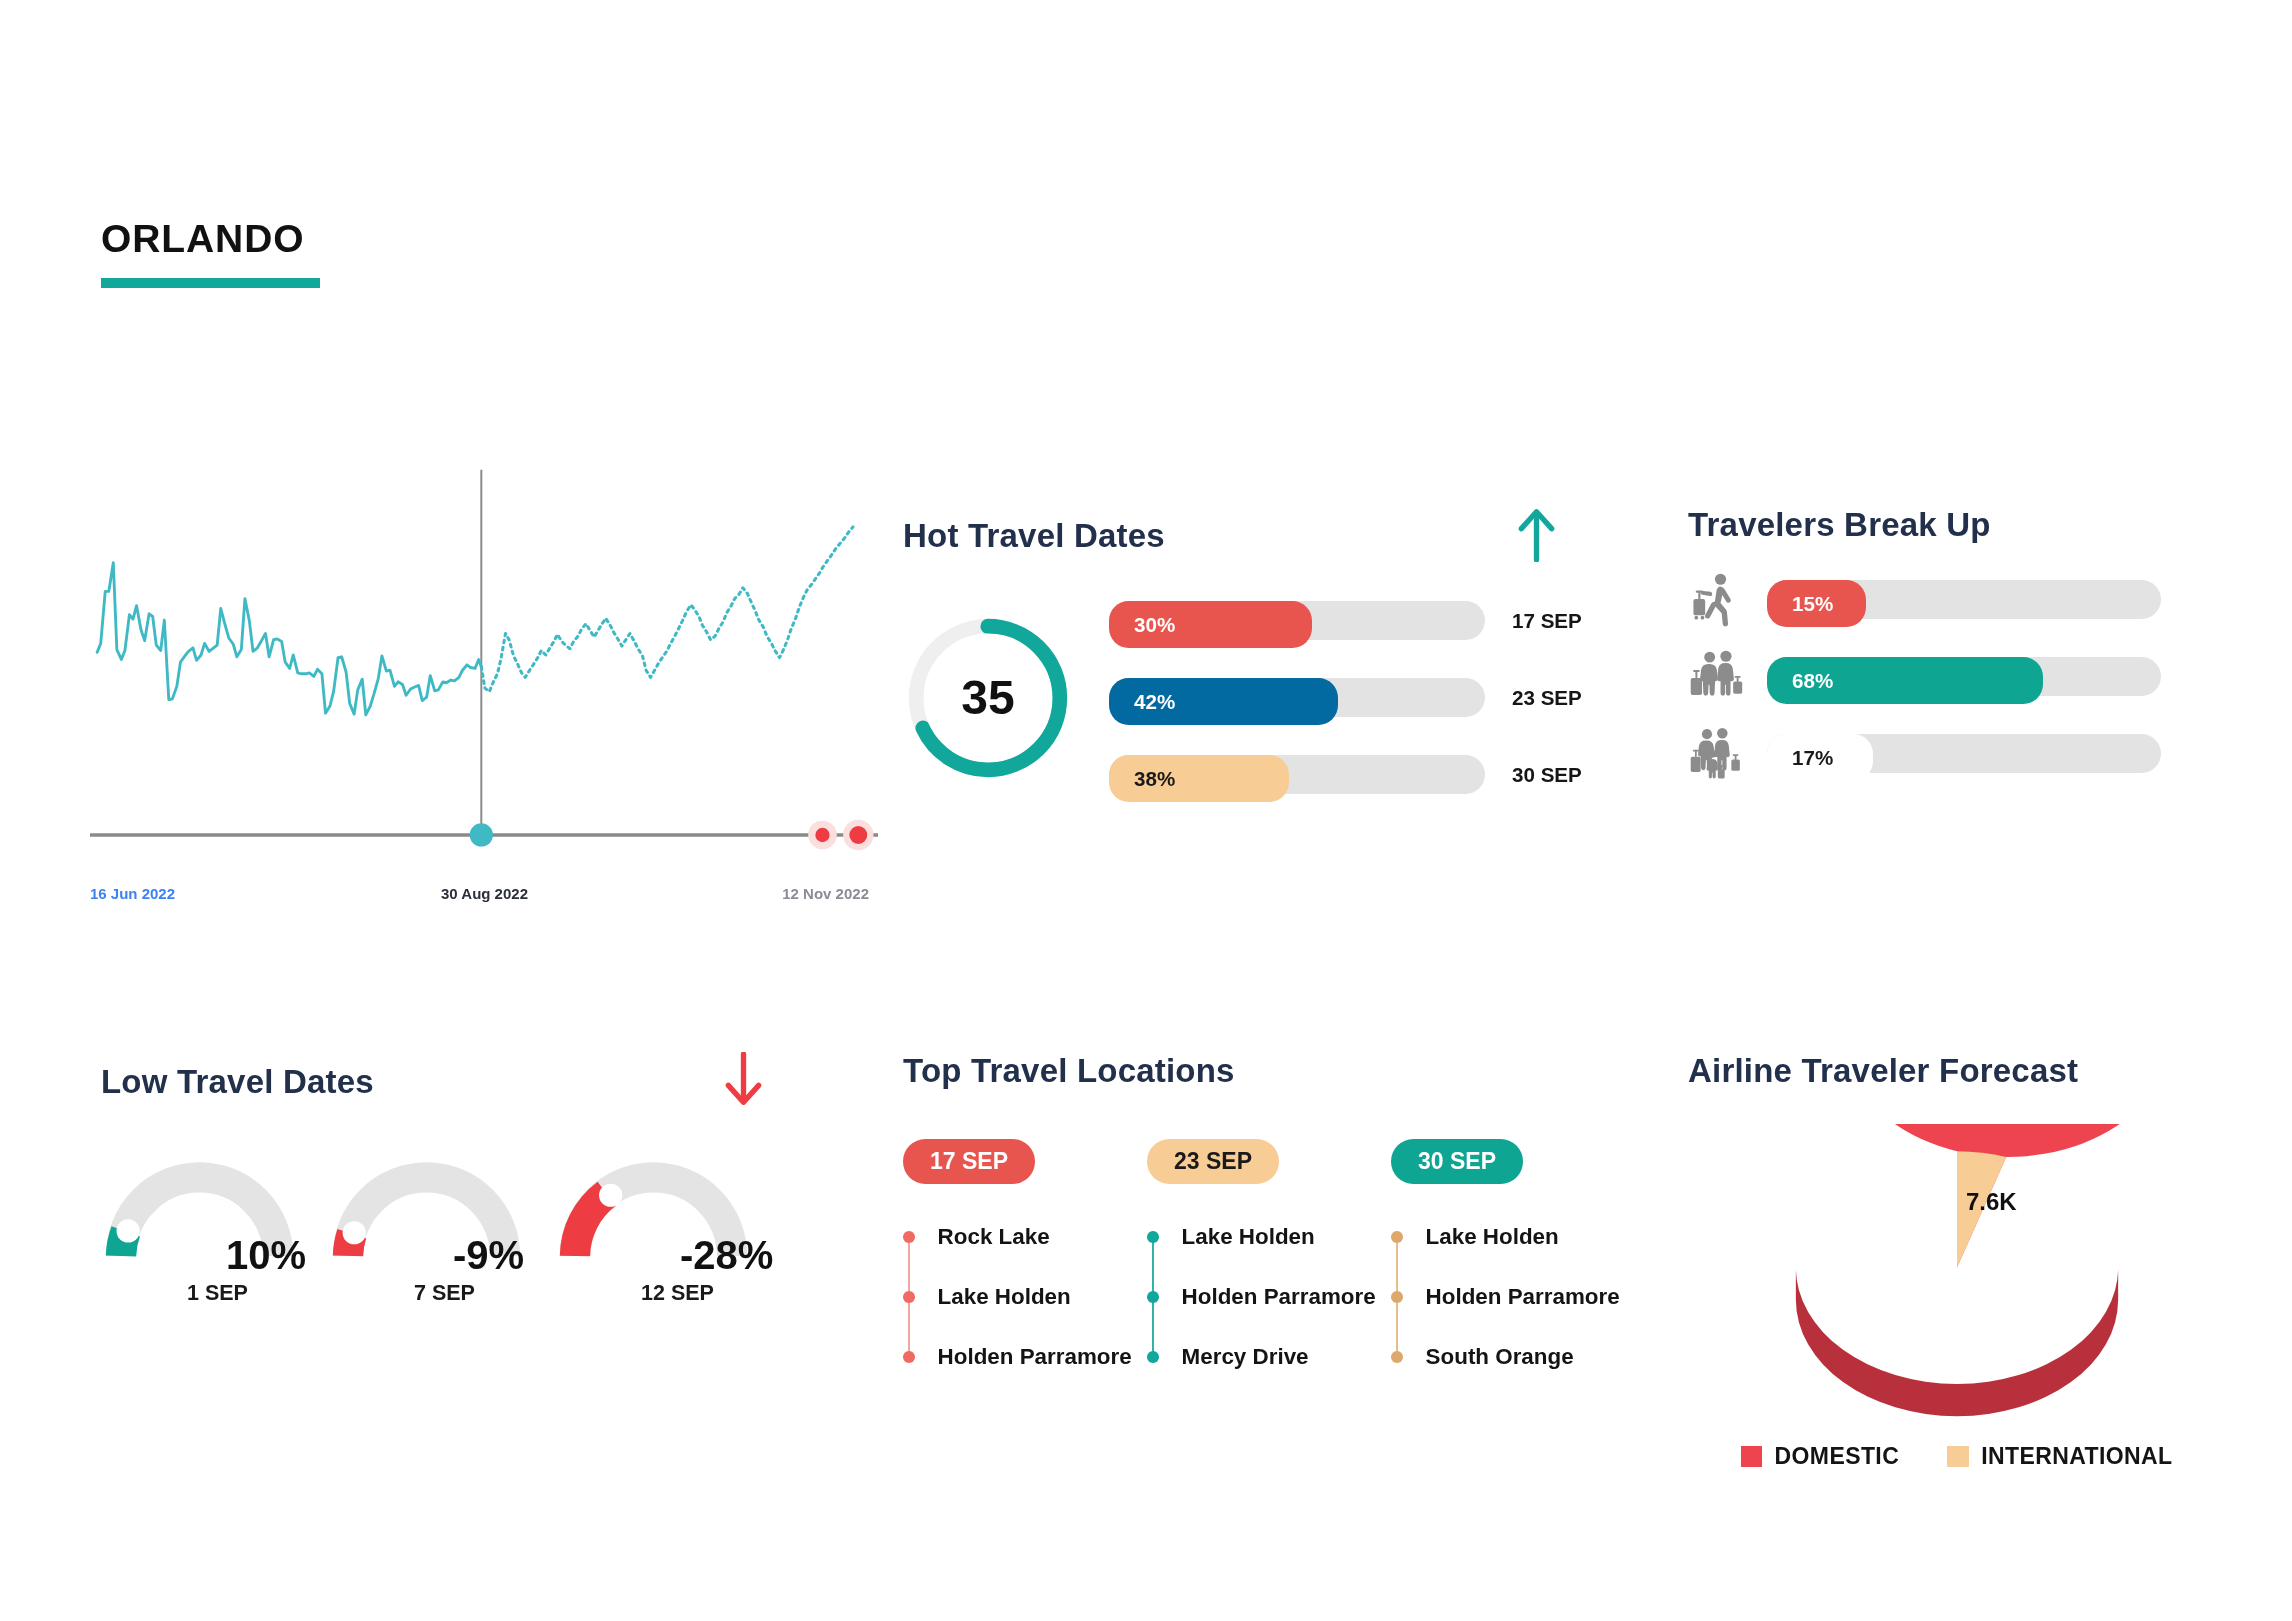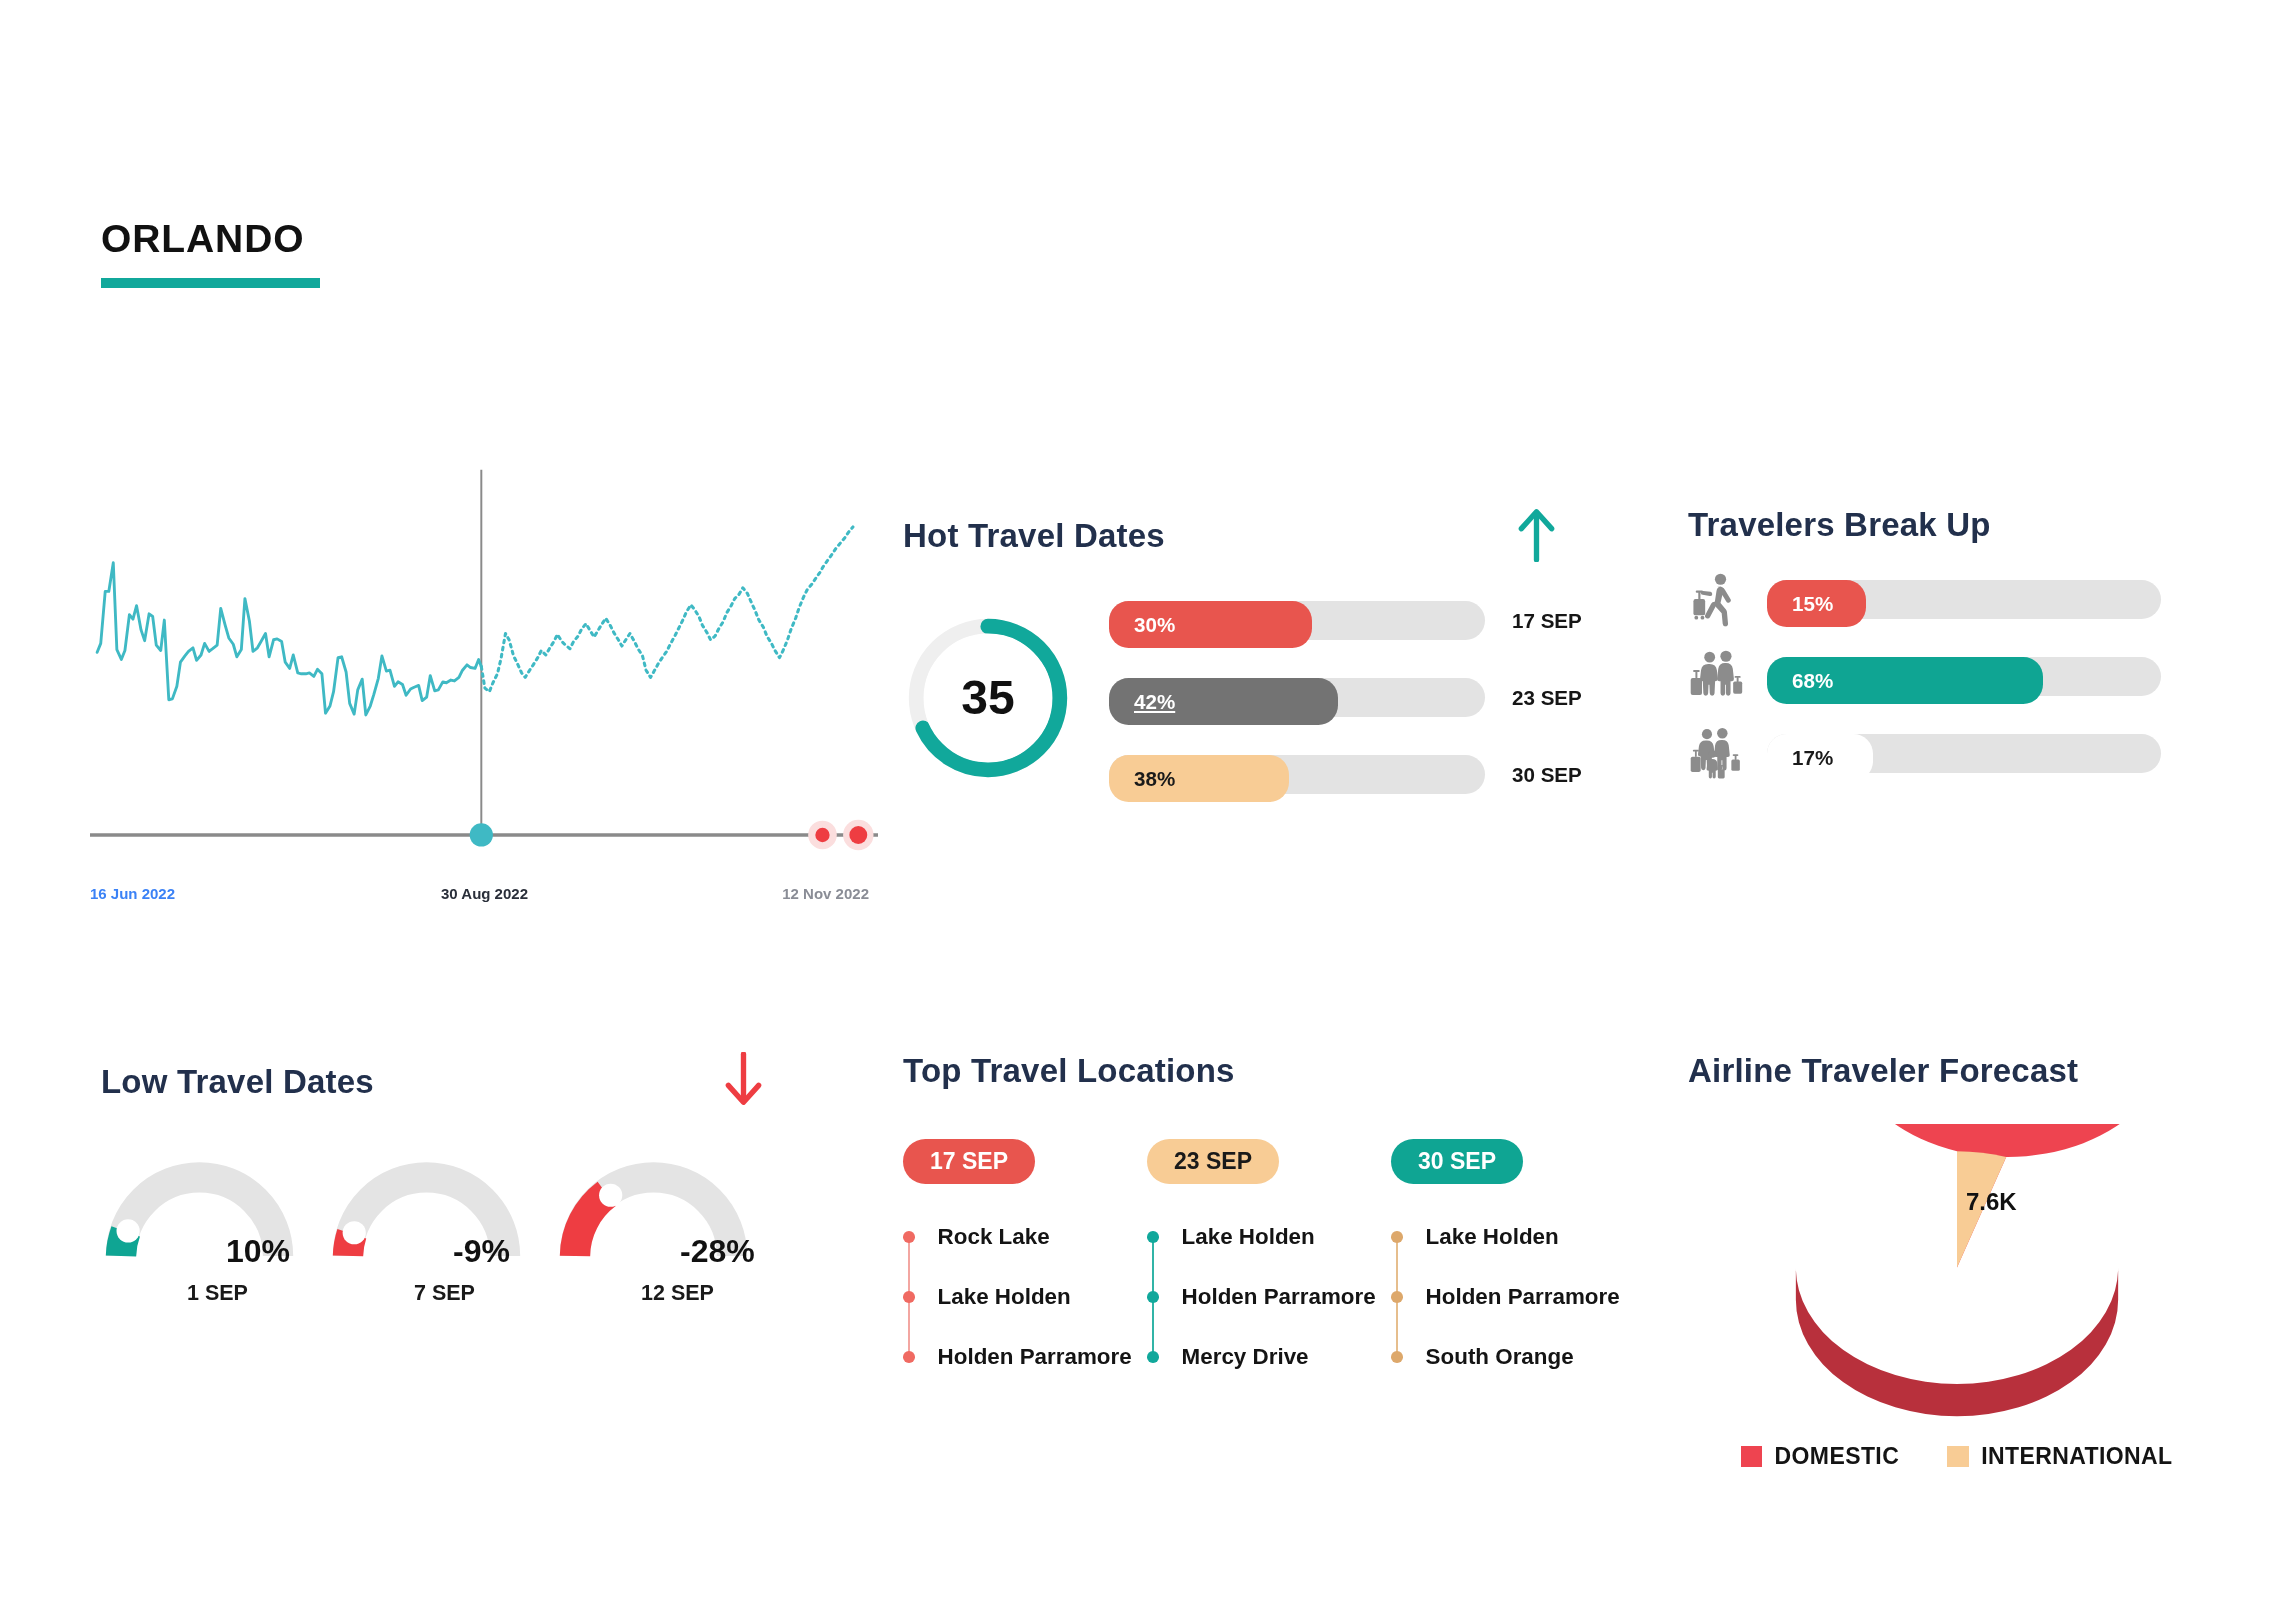--- a/index.html
+++ b/index.html
@@ -74,21 +74,21 @@
   }
 
   
   .low { position: absolute; left: 101px; top: 1052px; width: 681px; }
   .low-head { width: 663px; }
   .gauges { display: flex; margin-top: 45px; }
   .gauge { width: 237px; position: relative; }
   .gauge-svg { display: block; }
   .gauge-pct {
     position: absolute; left: 125px; top: 77px;
-    font-size: 32px; font-weight: bold; color: #111111; white-space: nowrap;
+    font-size: 40px; font-weight: bold; color: #111111; white-space: nowrap;
   }
   .gauge-date {
     position: absolute; left: 86px; top: 125px;
     font-size: 21.5px; font-weight: bold; color: #1A1A1A; white-space: nowrap;
   }
 
   
   .toploc { position: absolute; left: 903px; top: 1052px; width: 734px; }
   .loc-cols { display: flex; margin-top: 49px; }
   .loc-col { width: 244px; }
@@ -186,21 +186,21 @@
 
       <div class="bars">
         <div class="bar-row">
           <div class="bar-track">
             <div class="bar-fill" style="width:54%;background:#E8554E;">30%</div>
           </div>
           <div class="bar-date">17 SEP</div>
         </div>
         <div class="bar-row">
           <div class="bar-track">
-            <div class="bar-fill" style="width:61%;background:#737373;text-decoration:underline;">42%</div>
+            <div class="bar-fill" style="width:61%;background:#0369a1;">42%</div>
           </div>
           <div class="bar-date">23 SEP</div>
         </div>
         <div class="bar-row">
           <div class="bar-track">
             <div class="bar-fill dark-text" style="width:48%;background:#F8CC95;">38%</div>
           </div>
           <div class="bar-date">30 SEP</div>
         </div>
       </div>

